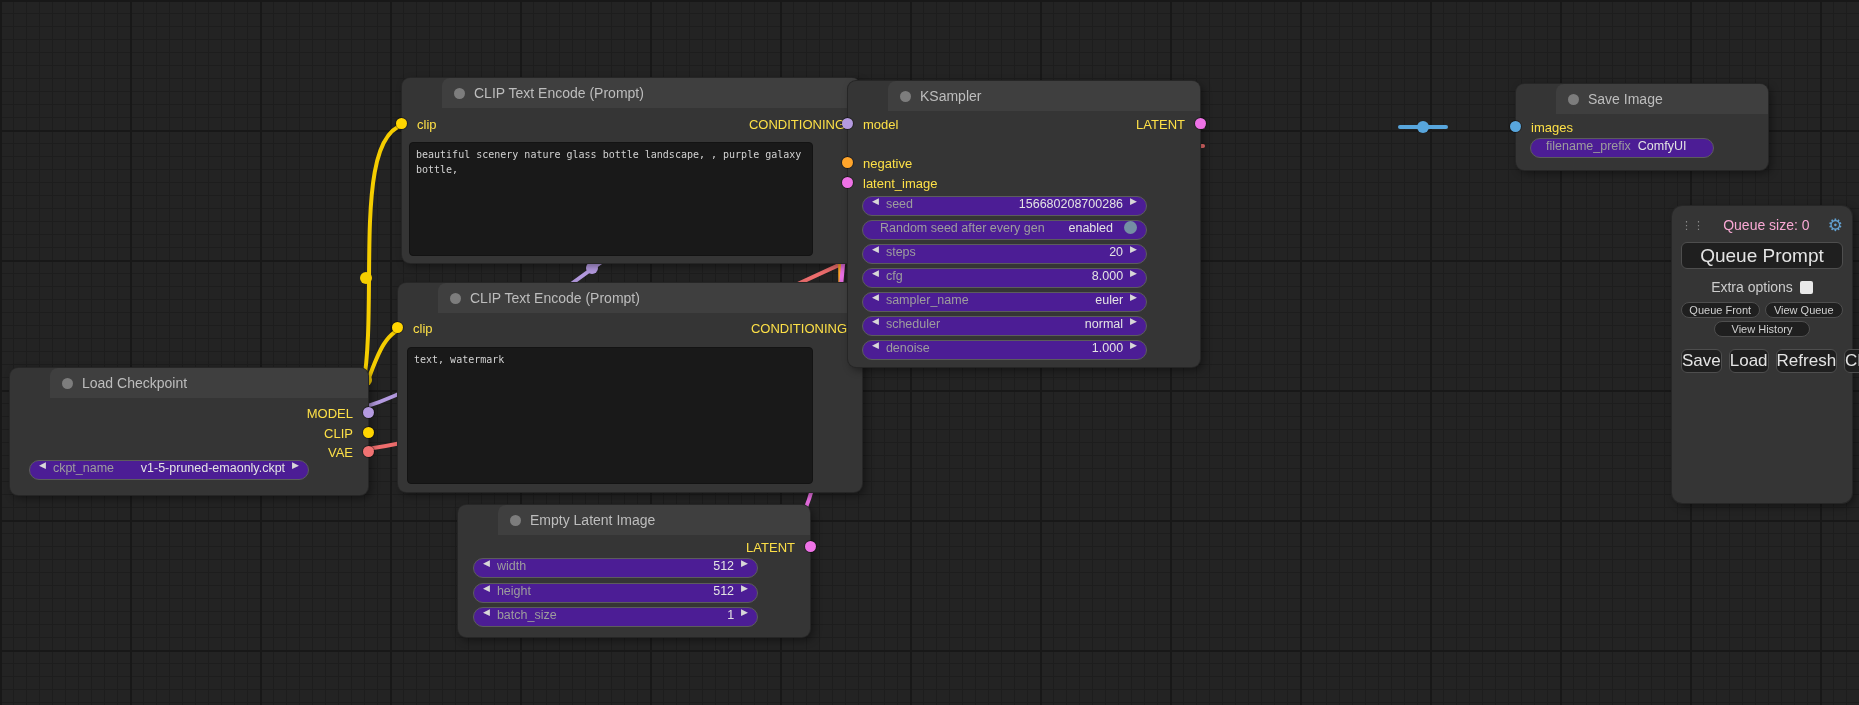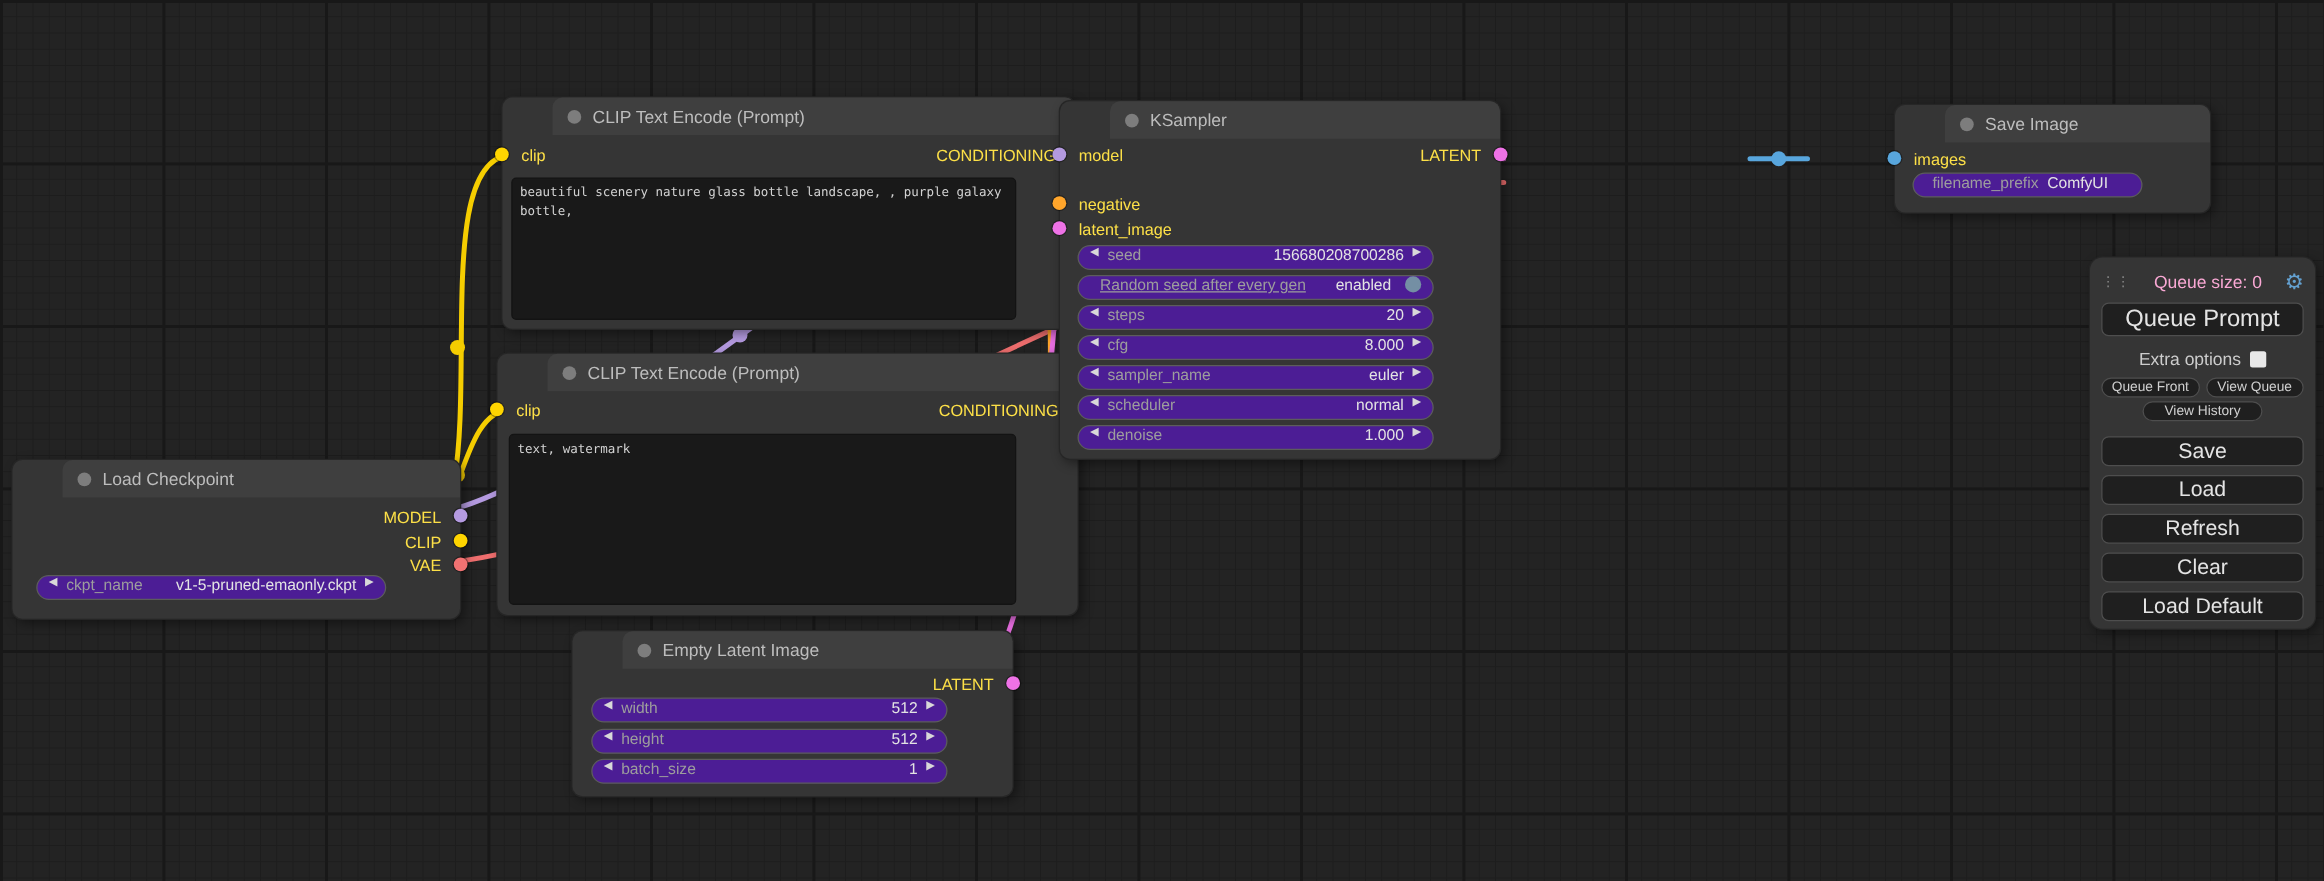--- a/index.html
+++ b/index.html
@@ -61,21 +61,21 @@
     background:#1f1f1f;border:1px solid #4e4e4e;color:#e4e4e4;
     font-family:inherit;cursor:pointer;
   }
   .qp-prompt{display:block;width:162px;height:27px;margin:4px auto 0;border-radius:6px;font-size:19px;padding:0;}
   .qp-extra{margin-top:10px;display:flex;justify-content:center;align-items:center;gap:7px;color:#cccccc;font-size:14px;}
   .qp-check{width:13px;height:13px;background:#e9e9e9;border-radius:2px;cursor:pointer;}
   .qp-row{display:flex;gap:5px;padding:0 9px;margin-top:7px;}
   .qp-row.center{justify-content:center;margin-top:3px;}
   .qp-small{flex:1;height:16px;border-radius:8px;font-size:11px;color:#d0d0d0;padding:0;line-height:1;}
   .qp-row.center .qp-small{flex:0 0 96px;}
-  .qp-actions{display:flex;flex-direction:column;gap:7px;padding:0 9px;margin-top:12px;}
+  .qp-actions{display:flex;gap:7px;padding:0 9px;margin-top:12px;}
   .qp-action{height:24px;border-radius:6px;font-size:17px;padding:0;}
 </style>
 </head>
 <body>
 
 <div id="canvas">
   <svg id="wires" width="1859" height="705">
       <path d="M328,413 C460,413 725,124 857,124" stroke="#b49ae0" stroke-width="4" fill="none" stroke-linecap="round"></path>
       <circle cx="592" cy="268" r="6" fill="#b49ae0"></circle>
       <path d="M328,433 C408,433 330,124 410,124" stroke="#f5cd00" stroke-width="4" fill="none" stroke-linecap="round"></path>
@@ -197,21 +197,21 @@
         <span class="slot-label">LATENT</span>
         <span class="port" style="background: rgb(238, 114, 230);"></span>
       </div>
       <div class="widget" style="left: 14px; top: 115px; width: 285px;">
         <span class="warrow">◀</span>
         <span class="wlabel">seed</span>
         <span class="wvalue">156680208700286</span>
         <span class="warrow">▶</span>
       </div>
       <div class="widget" style="left: 14px; top: 139px; width: 285px;">
-        <span class="wlabel" style="padding-left: 8px; text-decoration: underline;">Random seed after every gen</span>
+        <span class="wlabel" style="padding-left: 8px;">Random seed after every gen</span>
         <span class="wvalue">enabled</span>
         <span class="toggle-dot" style="background: rgb(116, 143, 164);"></span>
       </div>
       <div class="widget" style="left: 14px; top: 163px; width: 285px;">
         <span class="warrow">◀</span>
         <span class="wlabel">steps</span>
         <span class="wvalue">20</span>
         <span class="warrow">▶</span>
       </div>
       <div class="widget" style="left: 14px; top: 187px; width: 285px;">

